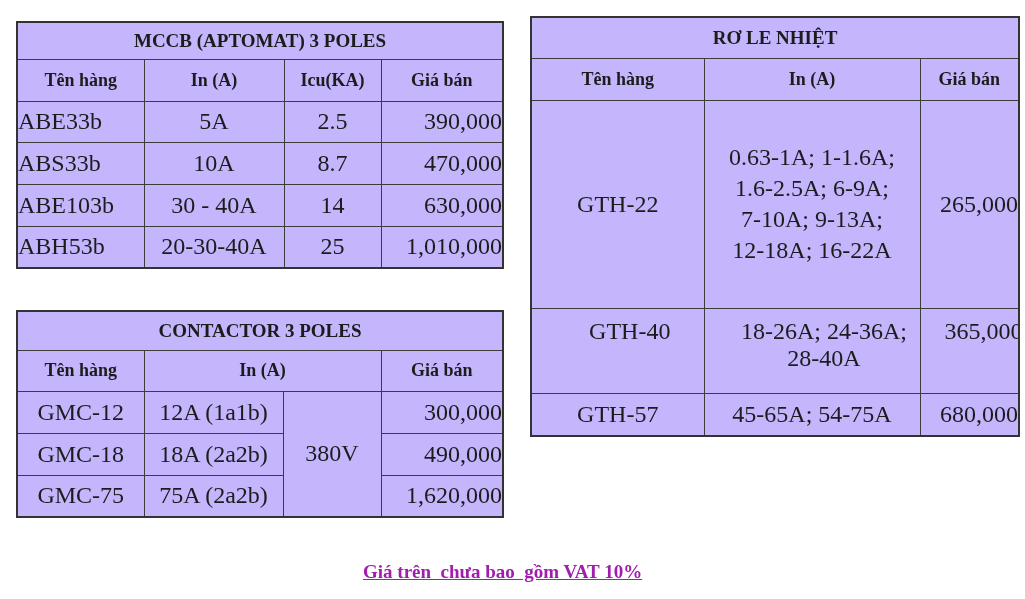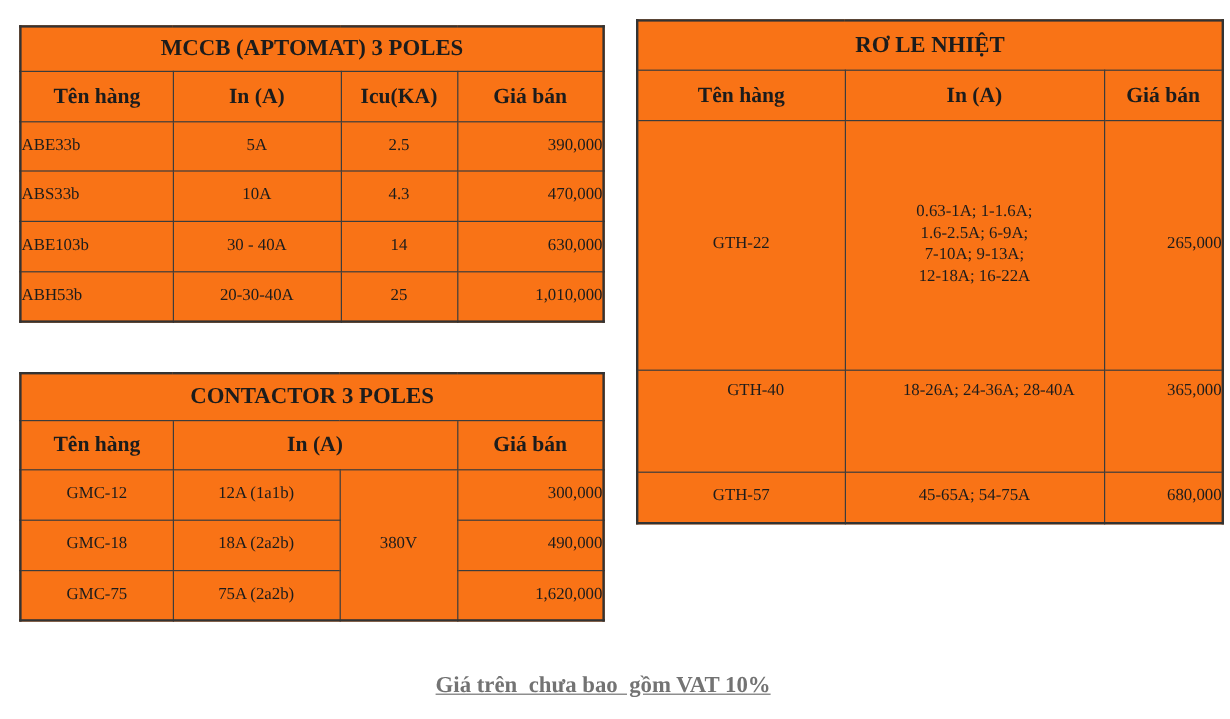--- a/index.html
+++ b/index.html
@@ -12,21 +12,21 @@
     height: 599px;
     position: relative;
     font-family: "Liberation Serif", "DejaVu Serif", serif;
     color: #1c1c1c;
     overflow: hidden;
   }
   table.price-table {
     position: absolute;
     border-collapse: collapse;
     table-layout: fixed;
-    background: #f97316;
+    background: #c4b5fd;
   }
   table.price-table th,
   table.price-table td {
     border: 1.5px solid #3c3c3c;
     padding: 0;
     overflow: hidden;
   }
   table.price-table {
     border: 2px solid #333333;
   }
@@ -36,21 +36,21 @@
     font-size: 19px;
     vertical-align: middle;
   }
   .col-header {
     text-align: center;
     font-weight: bold;
     font-size: 18px;
     vertical-align: middle;
   }
   td.data-cell {
-    font-size: 14px;
+    font-size: 24px;
     vertical-align: middle;
     text-align: center;
   }
   td.name-left {
     text-align: left;
     padding-left: 10px;
   }
   td.price-cell {
     text-align: right;
     padding-right: 10px;
@@ -65,21 +65,21 @@
     padding-left: 24px;
   }
   .vat-note {
     position: absolute;
     left: 363px;
     top: 561px;
     font-size: 19px;
     font-weight: bold;
     text-decoration: underline;
     white-space: pre;
-    color: #737373;
+    color: #a21caf;
   }
 </style>
 </head>
 <body>
 
 <table class="price-table" style="left:16px; top:21px; width:486px;">
   <colgroup>
     <col style="width:127px">
       <col style="width:140px">
       <col style="width:97px">
@@ -97,21 +97,21 @@
     </tr>
     <tr style="height:41px">
       <td class="data-cell name-left">ABE33b</td>
       <td class="data-cell">5A</td>
       <td class="data-cell">2.5</td>
       <td class="data-cell price-cell">390,000</td>
     </tr>
     <tr style="height:42px">
       <td class="data-cell name-left">ABS33b</td>
       <td class="data-cell">10A</td>
-      <td class="data-cell">4.3</td>
+      <td class="data-cell">8.7</td>
       <td class="data-cell price-cell">470,000</td>
     </tr>
     <tr style="height:42px">
       <td class="data-cell name-left">ABE103b</td>
       <td class="data-cell">30 - 40A</td>
       <td class="data-cell">14</td>
       <td class="data-cell price-cell">630,000</td>
     </tr>
     <tr style="height:42px">
       <td class="data-cell name-left">ABH53b</td>

